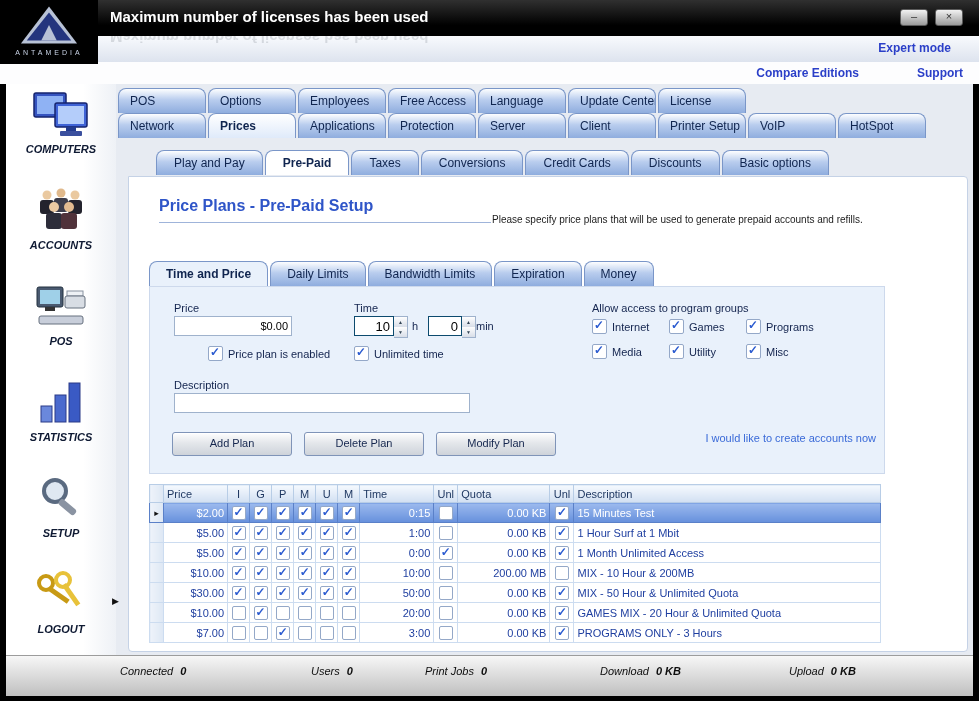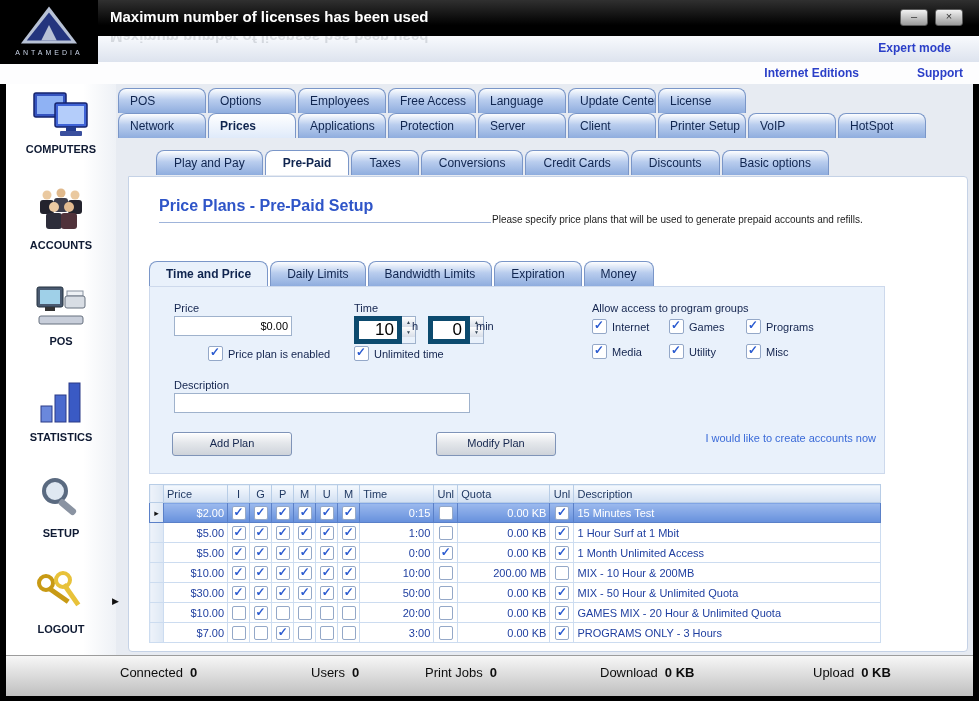--- a/index.html
+++ b/index.html
@@ -19,21 +19,21 @@
   
   .strip1{position:absolute;left:0;top:36px;width:100%;height:26px;background:linear-gradient(#f8fafd,#dde3ee);overflow:hidden;}
   .reflect{position:absolute;left:110px;top:-7px;color:#26303f;font-size:15px;font-weight:bold;transform:scaleY(-1);opacity:.14;}
   .expert{position:absolute;right:28px;top:5px;color:#2b3fc8;font-size:12px;font-weight:bold;cursor:pointer;}
   .strip2{position:absolute;left:0;top:62px;width:100%;height:22px;background:#fdfdfe;}
   .cmp{position:absolute;right:120px;top:4px;color:#2b3fc8;font-size:12px;font-weight:bold;cursor:pointer;}
   .sup{position:absolute;right:16px;top:4px;color:#2b3fc8;font-size:12px;font-weight:bold;cursor:pointer;}
 
   
   .mainbg{position:absolute;left:6px;top:84px;width:967px;height:571px;background:#e7ebf2;}
-  .sidebar{position:absolute;left:6px;top:84px;width:110px;height:571px;background:linear-gradient(90deg,#ffffff 70%,#eef1f6);}
+  .sidebar{position:absolute;left:6px;top:84px;width:110px;height:571px;background:linear-gradient(90deg,#ffffff 70%,#eef1f6);font-style:italic;}
   .sb-item{height:93px;text-align:center;padding-top:3px;cursor:pointer;}
   .sb-icon{height:54px;display:flex;align-items:center;justify-content:center;}
   .sb-label{font-size:11px;font-weight:bold;color:#0f1a33;margin-top:2px;}
   .sb-arrow{position:absolute;right:2px;top:512px;font-size:9px;color:#111;}
 
   
   .tabrow{position:absolute;display:flex;}
   #tabs1{left:118px;top:88px;}
   #tabs2{left:118px;top:113px;}
   .tab{height:25px;line-height:25px;width:88px;margin-right:2px;padding-left:11px;box-sizing:border-box;font-size:12px;color:#10254f;
@@ -50,21 +50,21 @@
   .info{position:absolute;left:363px;top:18px;width:475px;font-size:10px;color:#1c1c1c;line-height:14px;margin-top:18px;}
 
   .innertabs{position:absolute;left:20px;top:84px;display:flex;}
   .innertabs .tab{width:auto;padding:0 16px;}
   .innertabs .tab.active{background:#e9f1fb;}
 
   .formpanel{position:absolute;left:20px;top:109px;width:736px;height:188px;background:#e9f1fb;border:1px solid #cdd9ec;box-sizing:border-box;}
   .flabel{position:absolute;font-size:11px;color:#13244e;}
   .inp{position:absolute;border:1px solid #9fb2cc;height:18px;font-size:11px;padding:0 3px;font-family:"Liberation Sans",sans-serif;background:#fff;box-sizing:content-box;}
   .spin{position:absolute;display:flex;}
-  .spin .inp2{border:5px solid #0c4a6e;height:18px;width:32px;font-size:17px;text-align:right;padding:0 3px;font-family:"Liberation Sans",sans-serif;}
+  .spin .inp2{border:1px solid #0c4a6e;height:18px;width:32px;font-size:13px;text-align:right;padding:0 3px;font-family:"Liberation Sans",sans-serif;}
   .spin-btns{display:flex;flex-direction:column;border:1px solid #9fb2cc;border-left:none;}
   .spin-b{width:13px;height:10px;font-size:5px;line-height:10px;text-align:center;color:#345;background:linear-gradient(#fefefe,#d8dee8);cursor:pointer;}
   .cbrow{position:absolute;display:flex;align-items:center;cursor:pointer;}
   .cb{display:inline-block;width:13px;height:13px;background:#fff;border:1px solid #94a8c8;border-radius:2px;position:relative;flex:none;}
   .cb.checked::after{content:"\2713";position:absolute;left:1px;top:-2px;font-size:12px;line-height:14px;font-weight:bold;color:#2b5bd0;}
   .cb.sm{width:12px;height:12px;}
   .cblabel{font-size:11px;color:#13244e;margin-left:5px;white-space:nowrap;}
   .groups{position:absolute;left:442px;top:32px;display:grid;grid-template-columns:77px 77px 90px;row-gap:10px;}
   .groups .cbrow{position:static;}
 
@@ -78,21 +78,21 @@
   .grid td{height:19px;background:#fff;color:#1f3fa0;border:1px solid #ccdcf0;padding:0 3px;white-space:nowrap;overflow:hidden;}
   .grid td.gut,.grid th.gut{background:linear-gradient(90deg,#eef3fa,#dde7f4);padding:0;text-align:center;color:#111;font-size:9px;}
   .grid td.num{text-align:right;}
   .grid td.c{text-align:center;padding:0;}
   .grid tr.sel td{background:linear-gradient(#9cbaee,#6690dc);color:#fff;border-color:#5a80c8;}
   .grid tr.sel td.gut{background:linear-gradient(90deg,#eef3fa,#dde7f4);color:#111;}
   .grid .cb{vertical-align:middle;}
 
   
   .statusbar{position:absolute;left:6px;top:655px;width:967px;height:40px;background:linear-gradient(#f7f7f7,#bfbfbf);border-top:1px solid #9c9c9c;}
-  .st-item{position:absolute;top:9px;font-size:13px;color:#0d0d0d;}
+  .st-item{position:absolute;top:9px;font-size:11px;color:#0d0d0d;font-style:italic;}
   .st-item b{margin-left:7px;}
 </style>
 </head>
 <body>
 
 <div class="win">
 
   <div class="titlebar">
     <div class="title">Maximum number of licenses has been used</div>
     <div class="winbtns">
@@ -109,21 +109,21 @@
     </svg>
     <div class="brand">ANTAMEDIA</div>
   </div>
 
   <div class="strip1">
     <div class="reflect">Maximum number of licenses has been used</div>
     <div class="expert">Expert mode</div>
   </div>
 
   <div class="strip2">
-    <div class="cmp">Internet Editions</div>
+    <div class="cmp">Compare Editions</div>
     <div class="sup">Support</div>
   </div>
 
   <div class="mainbg"></div>
 
   <div class="sidebar" id="sidebar">
       <div class="sb-item">
         <div class="sb-icon">
           <svg width="56" height="50" viewBox="0 0 56 50">
             <rect x="1" y="4" width="32" height="24" rx="2" fill="#3554c0" stroke="#16246e" stroke-width="1.5"></rect>
@@ -300,20 +300,21 @@
           <label class="cbrow">
             <span class="cb checked"></span>
             <span class="cblabel">Misc</span>
           </label>
         </div>
 
       <div class="flabel" style="left:24px;top:92px;">Description</div>
       <input class="inp" style="left: 24px; top: 106px; width: 288px;" value="">
 
       <div class="btn" style="left:22px;top:145px;">Add Plan</div>
+      <div class="btn" style="left:154px;top:145px;">Delete Plan</div>
       <div class="btn" style="left:286px;top:145px;">Modify Plan</div>
       <div class="createlink">I would like to create accounts now</div>
     </div>
 
     <table class="grid" id="plans-table">
         <colgroup>
           <col style="width: 14px;">
           <col style="width: 64px;">
           <col style="width: 22px;">
           <col style="width: 22px;">
@@ -452,16 +453,16 @@
           </tr>
         </tbody>
       </table>
   </div>
 
   <div class="statusbar" id="statusbar">
       <div class="st-item" style="left: 114px;"><span>Connected</span><b>0</b></div>
       <div class="st-item" style="left: 289px; margin-left: 16px;"><span>Users</span><b>0</b></div>
       <div class="st-item" style="left: 419px;"><span>Print Jobs</span><b>0</b></div>
       <div class="st-item" style="left: 594px;"><span>Download</span><b>0 KB</b></div>
-      <div class="st-item" style="left: 807px;"><span>Upload</span><b>0 KB</b></div>
+      <div class="st-item" style="left: 783px;"><span>Upload</span><b>0 KB</b></div>
     </div>
 
 </div>
 
 </body></html>

